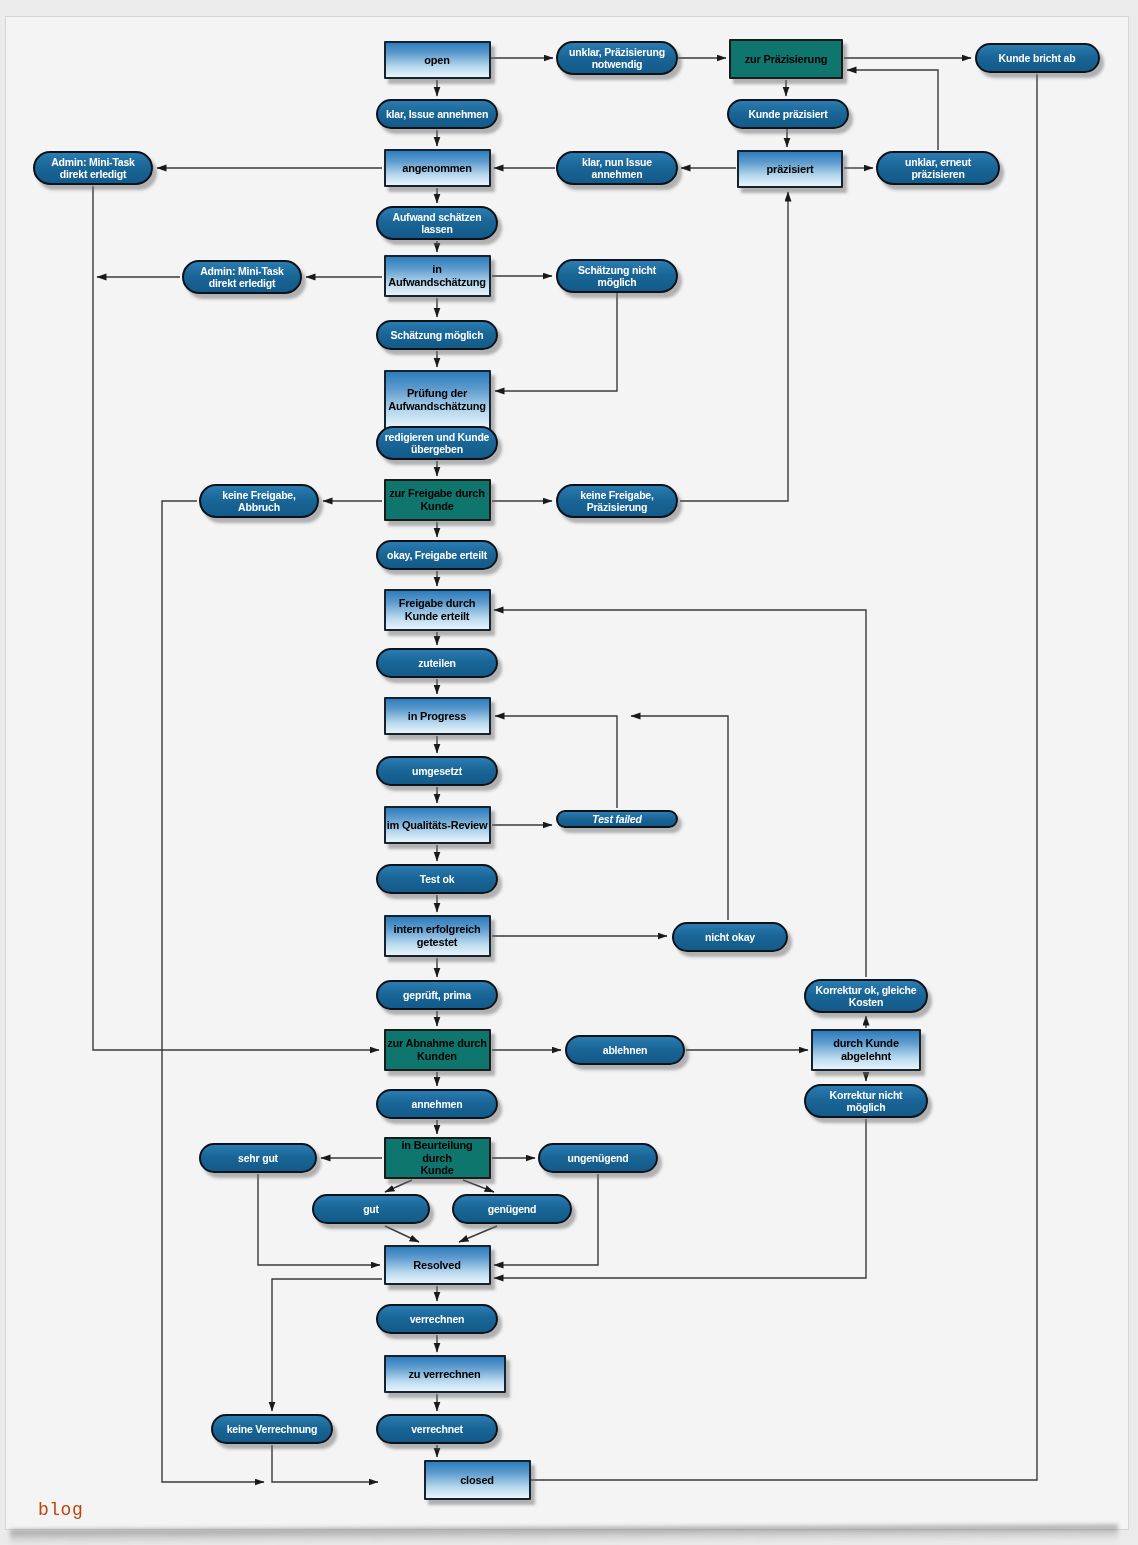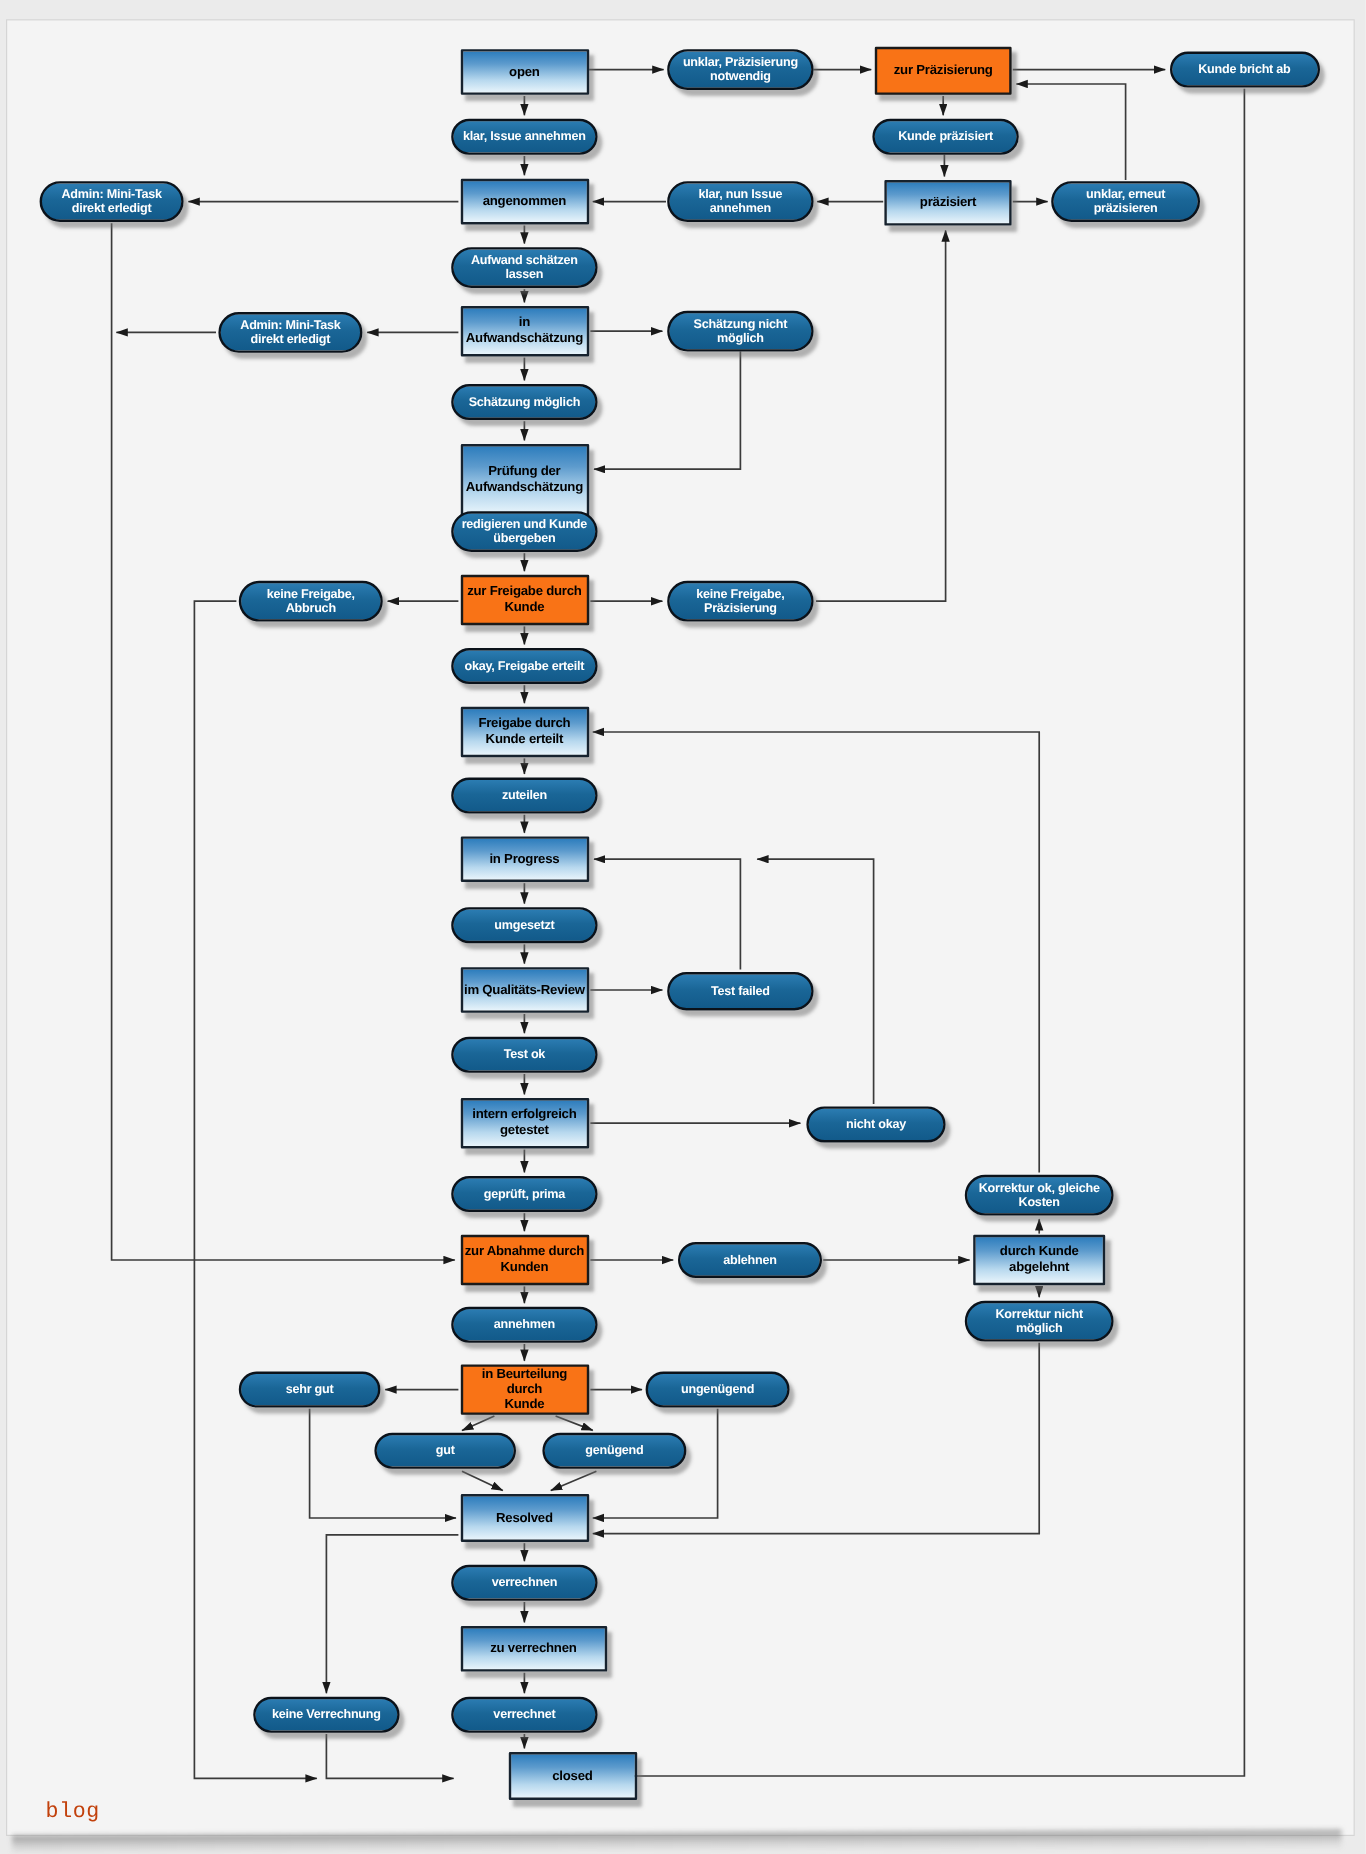--- a/index.html
+++ b/index.html
@@ -23,21 +23,21 @@
     font-weight:bold;font-size:11px;line-height:1.18;letter-spacing:-0.2px;
     color:#000;
   }
   .node.state{
     border:2px solid #16222e;border-radius:1px;
     background:linear-gradient(180deg,#2d7dbd 0%,#5d9bcd 30%,#b7d8ee 70%,#e8f4fb 100%);
     box-shadow:4px 5px 3px rgba(110,110,110,.5);
   }
   .node.milestone{
     border:2px solid #1a1a1a;border-radius:1px;
-    background:#f97316;
+    background:#0f766e;
     box-shadow:4px 5px 3px rgba(110,110,110,.5);
   }
   .node.transition{
     border:2px solid #0b121a;border-radius:18px;
     background:linear-gradient(180deg,#2b7cb2 0%,#1a6697 45%,#125a8a 100%);
     color:#fff;font-size:10.5px;
     box-shadow:4px 5px 3px rgba(110,110,110,.5);
   }
   #watermark{
     position:absolute;left:38px;top:1488px;
@@ -175,21 +175,21 @@
       <div class="node transition" style="left: 33px; top: 139px; width: 120px; height: 34px;">Admin: Mini-Task
 direkt erledigt</div>
       <div class="node transition" style="left: 182px; top: 248px; width: 120px; height: 34px;">Admin: Mini-Task
 direkt erledigt</div>
       <div class="node transition" style="left: 556px; top: 247px; width: 122px; height: 34px;">Schätzung nicht
 möglich</div>
       <div class="node transition" style="left: 199px; top: 472px; width: 120px; height: 34px;">keine Freigabe,
 Abbruch</div>
       <div class="node transition" style="left: 556px; top: 472px; width: 122px; height: 34px;">keine Freigabe,
 Präzisierung</div>
-      <div class="node transition" style="left: 556px; top: 798px; width: 122px; height: 32px;">Test failed</div>
+      <div class="node transition" style="left: 556px; top: 798px; width: 122px; height: 18px; font-style: italic;">Test failed</div>
       <div class="node transition" style="left: 672px; top: 910px; width: 116px; height: 30px;">nicht okay</div>
       <div class="node transition" style="left: 804px; top: 967px; width: 124px; height: 34px;">Korrektur ok, gleiche
 Kosten</div>
       <div class="node state" style="left: 811px; top: 1017px; width: 110px; height: 42px;">durch Kunde
 abgelehnt</div>
       <div class="node transition" style="left: 565px; top: 1023px; width: 120px; height: 30px;">ablehnen</div>
       <div class="node transition" style="left: 804px; top: 1072px; width: 124px; height: 34px;">Korrektur nicht
 möglich</div>
       <div class="node transition" style="left: 199px; top: 1131px; width: 118px; height: 30px;">sehr gut</div>
       <div class="node transition" style="left: 538px; top: 1131px; width: 120px; height: 30px;">ungenügend</div>

